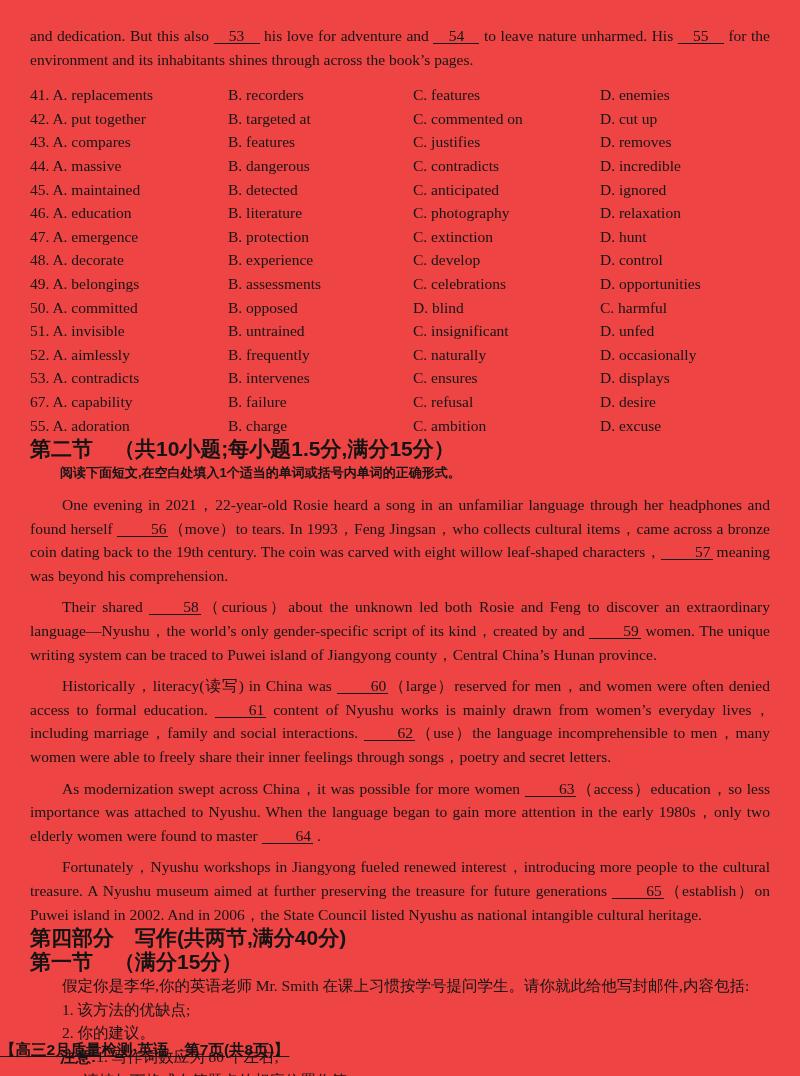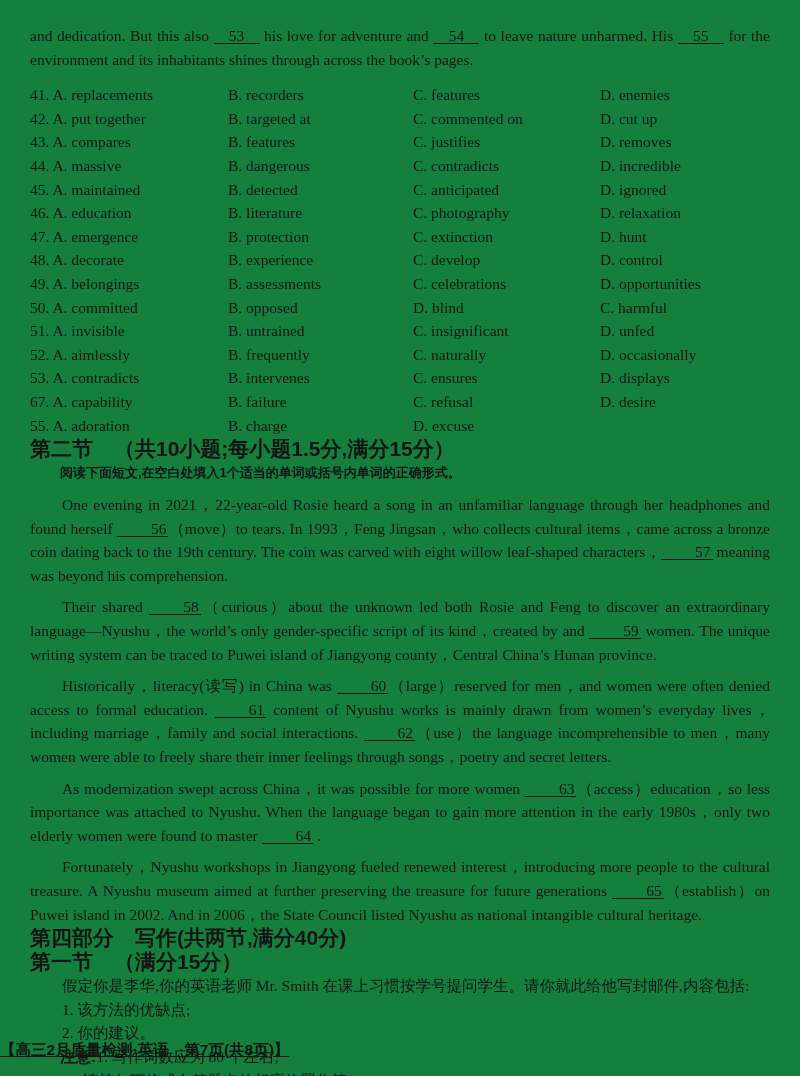--- a/index.html
+++ b/index.html
@@ -1,19 +1,19 @@
 <!DOCTYPE html>
 <html><head>
 <meta charset="utf-8">
 <style>
   html,body{margin:0;padding:0;background:#e9e9e7;}
   .page{
     position:relative;
     width:800px;height:1076px;
-    background:#15803d;
+    background:#ef4444;
     color:#141414;
     font-family:"Liberation Serif","DejaVu Serif",serif;
     font-size:15.5px;
     line-height:23.6px;
     box-sizing:border-box;
     padding:24px 30px 0 30px;
     overflow:hidden;
   }
   .para{margin:0;text-align:justify;}
   .indent{text-indent:32px;margin-top:8px;}
@@ -153,20 +153,21 @@
       </div>
       <div class="opt-row">
         <div>67. A. capability</div>
         <div>B. failure</div>
         <div>C. refusal</div>
         <div>D. desire</div>
       </div>
       <div class="opt-row">
         <div>55. A. adoration</div>
         <div>B. charge</div>
+        <div>C. ambition</div>
         <div>D. excuse</div>
       </div>
     </div>
 
   <h3 class="cn-head">第二节　（共10小题;每小题1.5分,满分15分）</h3>
 
   <p class="cn-instr">阅读下面短文,在空白处填入1个适当的单词或括号内单词的正确形式。</p>
 
   <div id="passage">
       <p class="para indent">One evening in 2021，22-year-old Rosie heard a song in an unfamiliar language through her headphones and found herself <span class="blank">56</span>（move）to tears. In 1993，Feng Jingsan，who collects cultural items，came across a bronze coin dating back to the 19th century. The coin was carved with eight willow leaf-shaped characters，<span class="blank">57</span> meaning was beyond his comprehension.</p>

